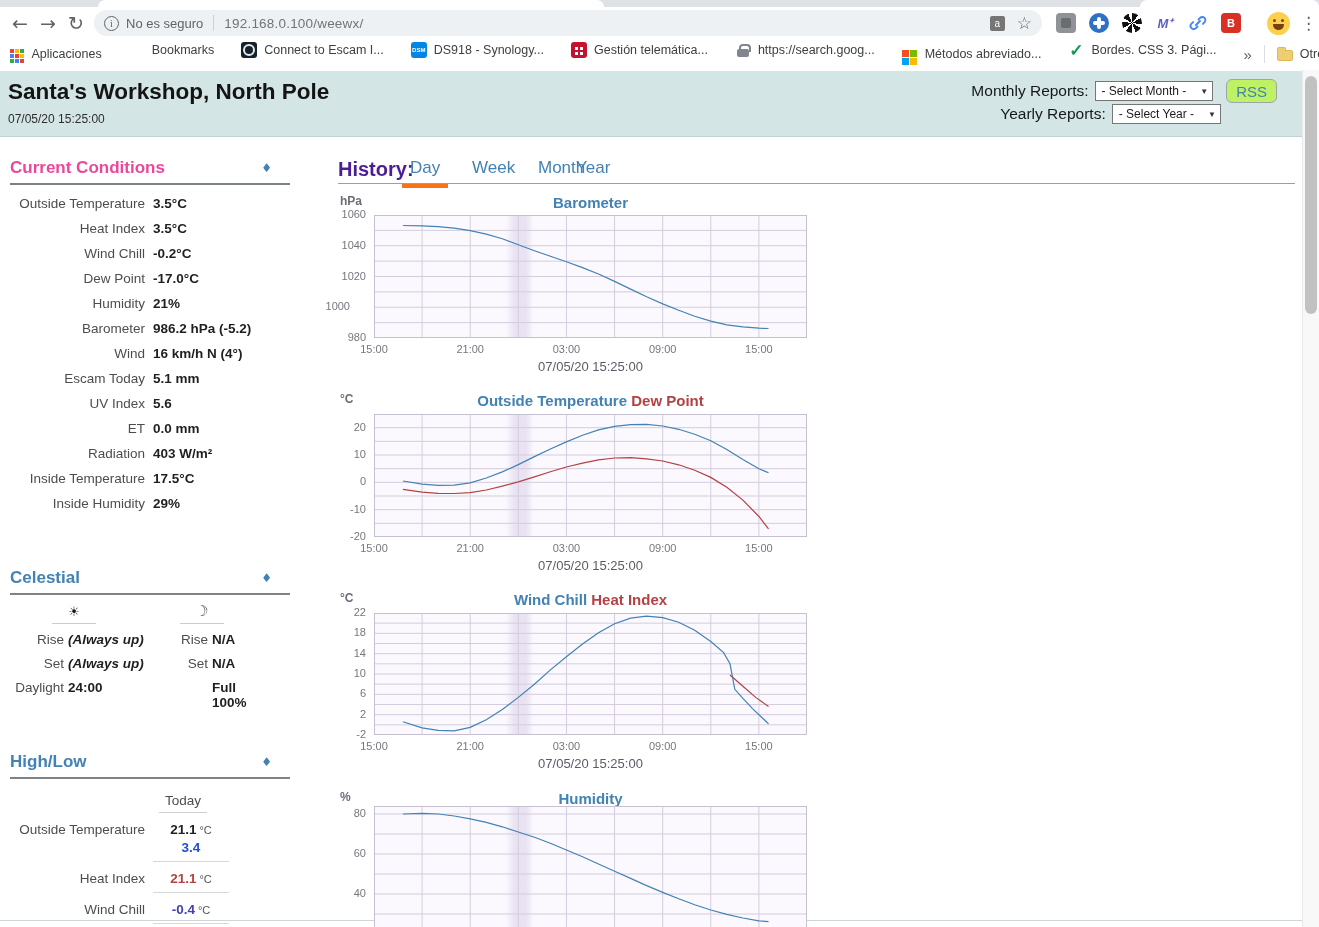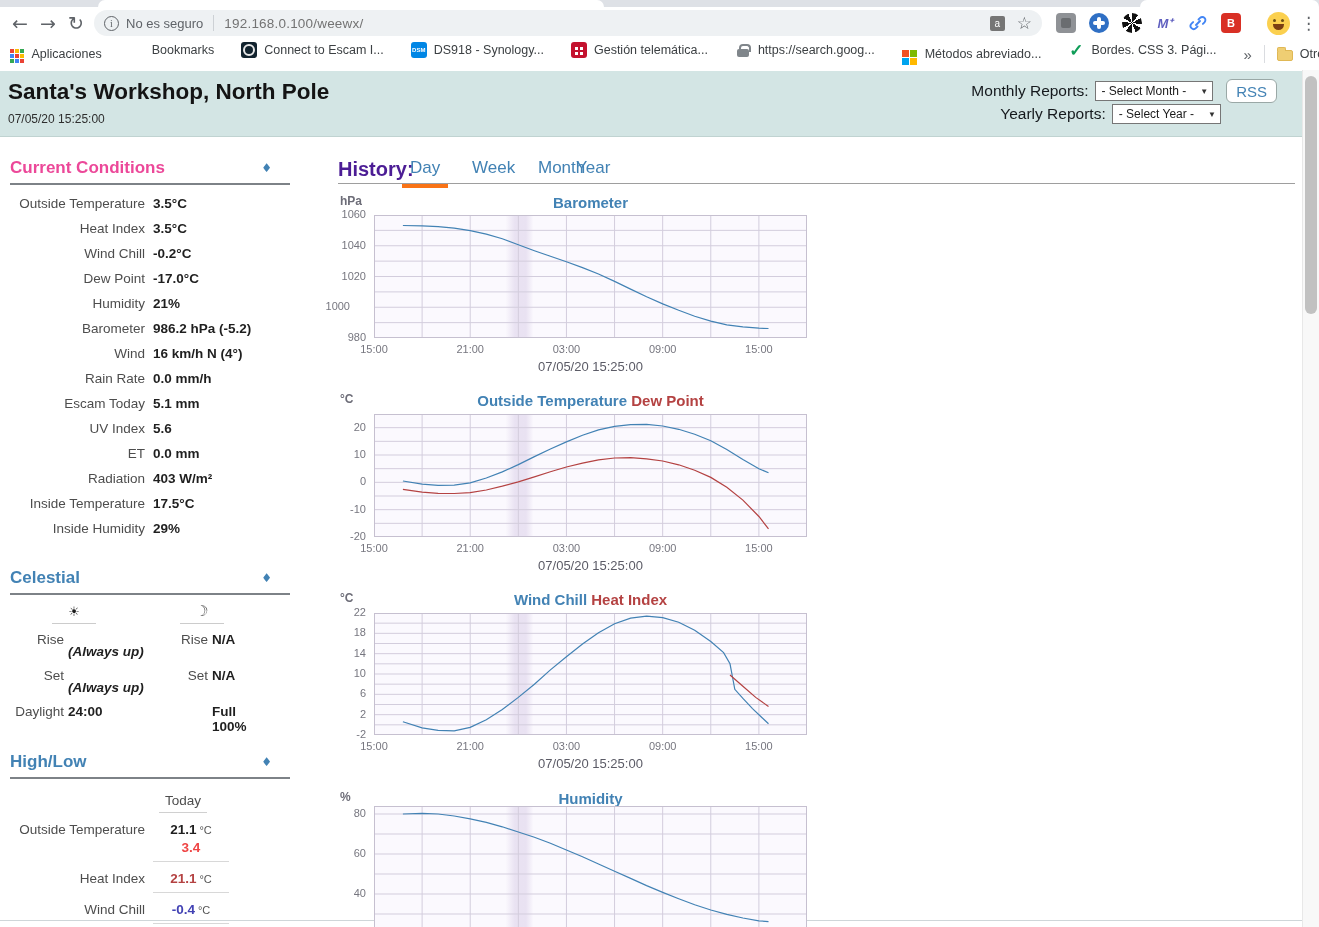--- a/index.html
+++ b/index.html
@@ -101,21 +101,21 @@
                    color:#141414; }
   .station-time { position:absolute; left:8px; top:41px; font-size:12px; color:#2e2e2e; }
   .hdr-row { position:absolute; display:flex; align-items:center; height:22px; }
   .hdr-row1 { top:9px; right:25px; }
   .hdr-row2 { top:32px; right:81px; }
   .hdr-label { font-size:15.5px; color:#15191d; }
   .sel { display:inline-flex; align-items:center; border:1px solid #767676; background:#fff;
          height:20px; padding:0 4px 0 6px; font-size:12px; color:#1a1a1a; margin-left:6px; }
   .sel .car { margin-left:14px; font-size:8px; color:#333; }
   .rss-btn { display:inline-flex; align-items:center; border:1px solid #9aa8a6; border-radius:6px;
-             background:#ffffff; color:#4282b4; font-size:15px; padding:1px 9px; height:24px;
+             background:#bef264; color:#4282b4; font-size:15px; padding:1px 9px; height:24px;
              margin-left:13px; }
 
   
   .side-sec { position:absolute; left:10px; width:280px; }
   .sec-head { display:flex; justify-content:space-between; align-items:center;
               border-bottom:2px solid #7d8287; padding-bottom:5px; }
   .sec-title { font-size:17px; font-weight:700; color:#ec4899; }
   .sec-title.blue { color:#4282b4; }
   .diamond { color:#4282b4; font-size:12px; margin-right:18px;
              font-family:"DejaVu Sans", sans-serif; }
@@ -126,31 +126,31 @@
 
   .cel-icons { display:flex; margin-top:7px; }
   .cel-icell { width:128px; text-align:center; }
   .cel-underline { width:44px; margin:3px auto 0; border-top:1px solid #ccc; }
   .sun-g { font-family:"DejaVu Sans", sans-serif; font-size:13px; color:#1a1a1a; }
   .moon-g { font-family:"DejaVu Sans", sans-serif; font-size:15px; color:#555; }
   .cel-grid { display:grid; grid-template-columns:54px 94px 42px 78px; column-gap:4px;
               margin-top:8px; font-size:13.5px; row-gap:9px; }
   .cel-lab { text-align:right; color:#4d4d4d; }
   .cel-val { font-weight:700; color:#1f1f1f; }
-  .cel-it { font-style:italic;margin-top:12px; }
+  .cel-it { font-style:italic; }
 
   .hl-today { margin-left:135px; width:76px; text-align:center; color:#4d4d4d; font-size:13.5px;
               margin-top:14px; }
   .hl-today span { display:inline-block; border-bottom:1px solid #d0d0d0; padding:0 6px 4px; }
   .hl-row { display:flex; align-items:flex-start; margin-top:7px; }
   .hl-label { width:135px; text-align:right; color:#4d4d4d; font-size:13.5px; padding-top:2px;
               flex:none; }
   .hl-vals { width:76px; margin-left:8px; text-align:center;
              border-bottom:1px solid #d8d8d8; padding-bottom:5px; }
-  .hl-v { font-weight:700; font-size:13.5px; color:#ef4444; }
+  .hl-v { font-weight:700; font-size:13.5px; color:#1d4ed8; }
   .hl-u { color:#555; font-size:11px; margin-left:3px; }
 
   
   .hist-label { position:absolute; left:338px; top:158px; font-size:20px; font-weight:700;
                 color:#4c1d95; }
   .tab { position:absolute; top:156px; font-size:17px; color:#4282b4; padding:2px 8px 6px;
          cursor:pointer; }
   .tab.active { border-bottom:4px solid #f97316; }
   .hist-rule { position:absolute; left:338px; top:183px; width:957px; border-top:1px solid #9e9e9e; }
   .chart-unit { position:absolute; font-size:12px; font-weight:700; color:#6d6d78; }
@@ -302,24 +302,20 @@
           <span class="cc-label">Humidity</span>
           <span class="cc-val">21%</span>
         </div>
         <div class="cc-row">
           <span class="cc-label">Barometer</span>
           <span class="cc-val">986.2 hPa (-5.2)</span>
         </div>
         <div class="cc-row">
           <span class="cc-label">Wind</span>
           <span class="cc-val">16 km/h N (4°)</span>
-        </div>
-        <div class="cc-row">
-          <span class="cc-label">Rain Rate</span>
-          <span class="cc-val">0.0 mm/h</span>
         </div>
         <div class="cc-row">
           <span class="cc-label">Escam Today</span>
           <span class="cc-val">5.1 mm</span>
         </div>
         <div class="cc-row">
           <span class="cc-label">UV Index</span>
           <span class="cc-val">5.6</span>
         </div>
         <div class="cc-row">

